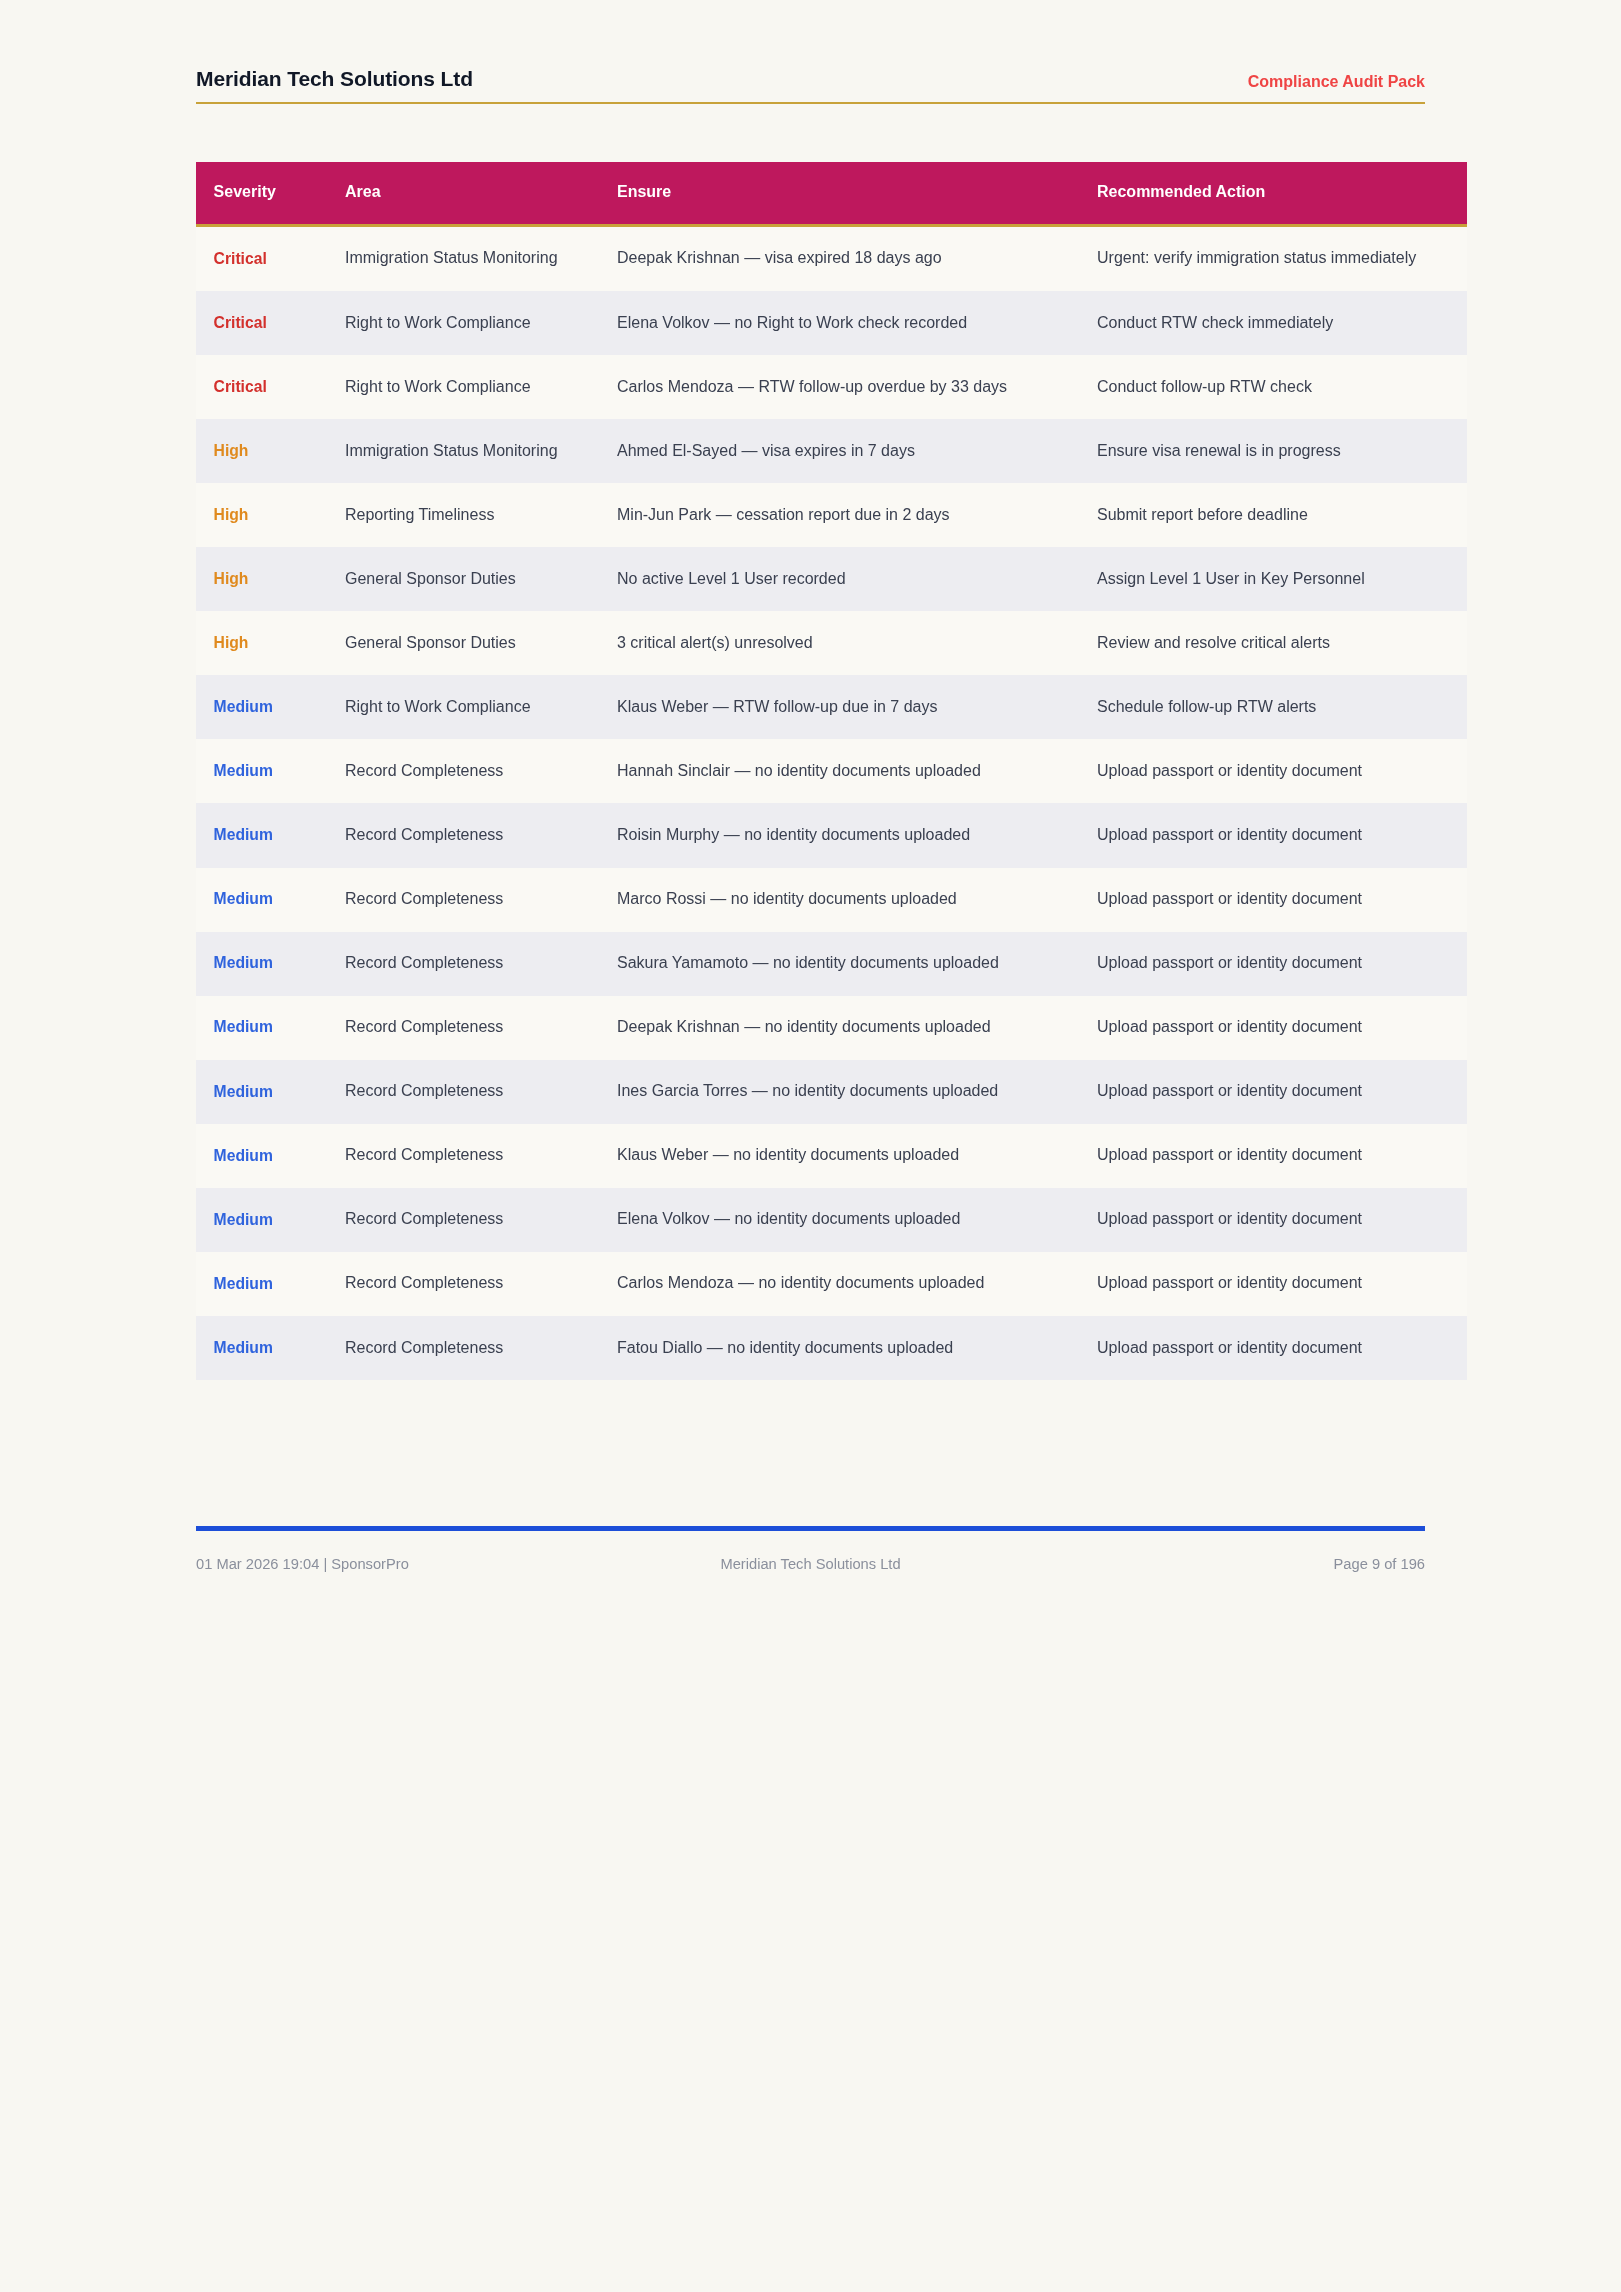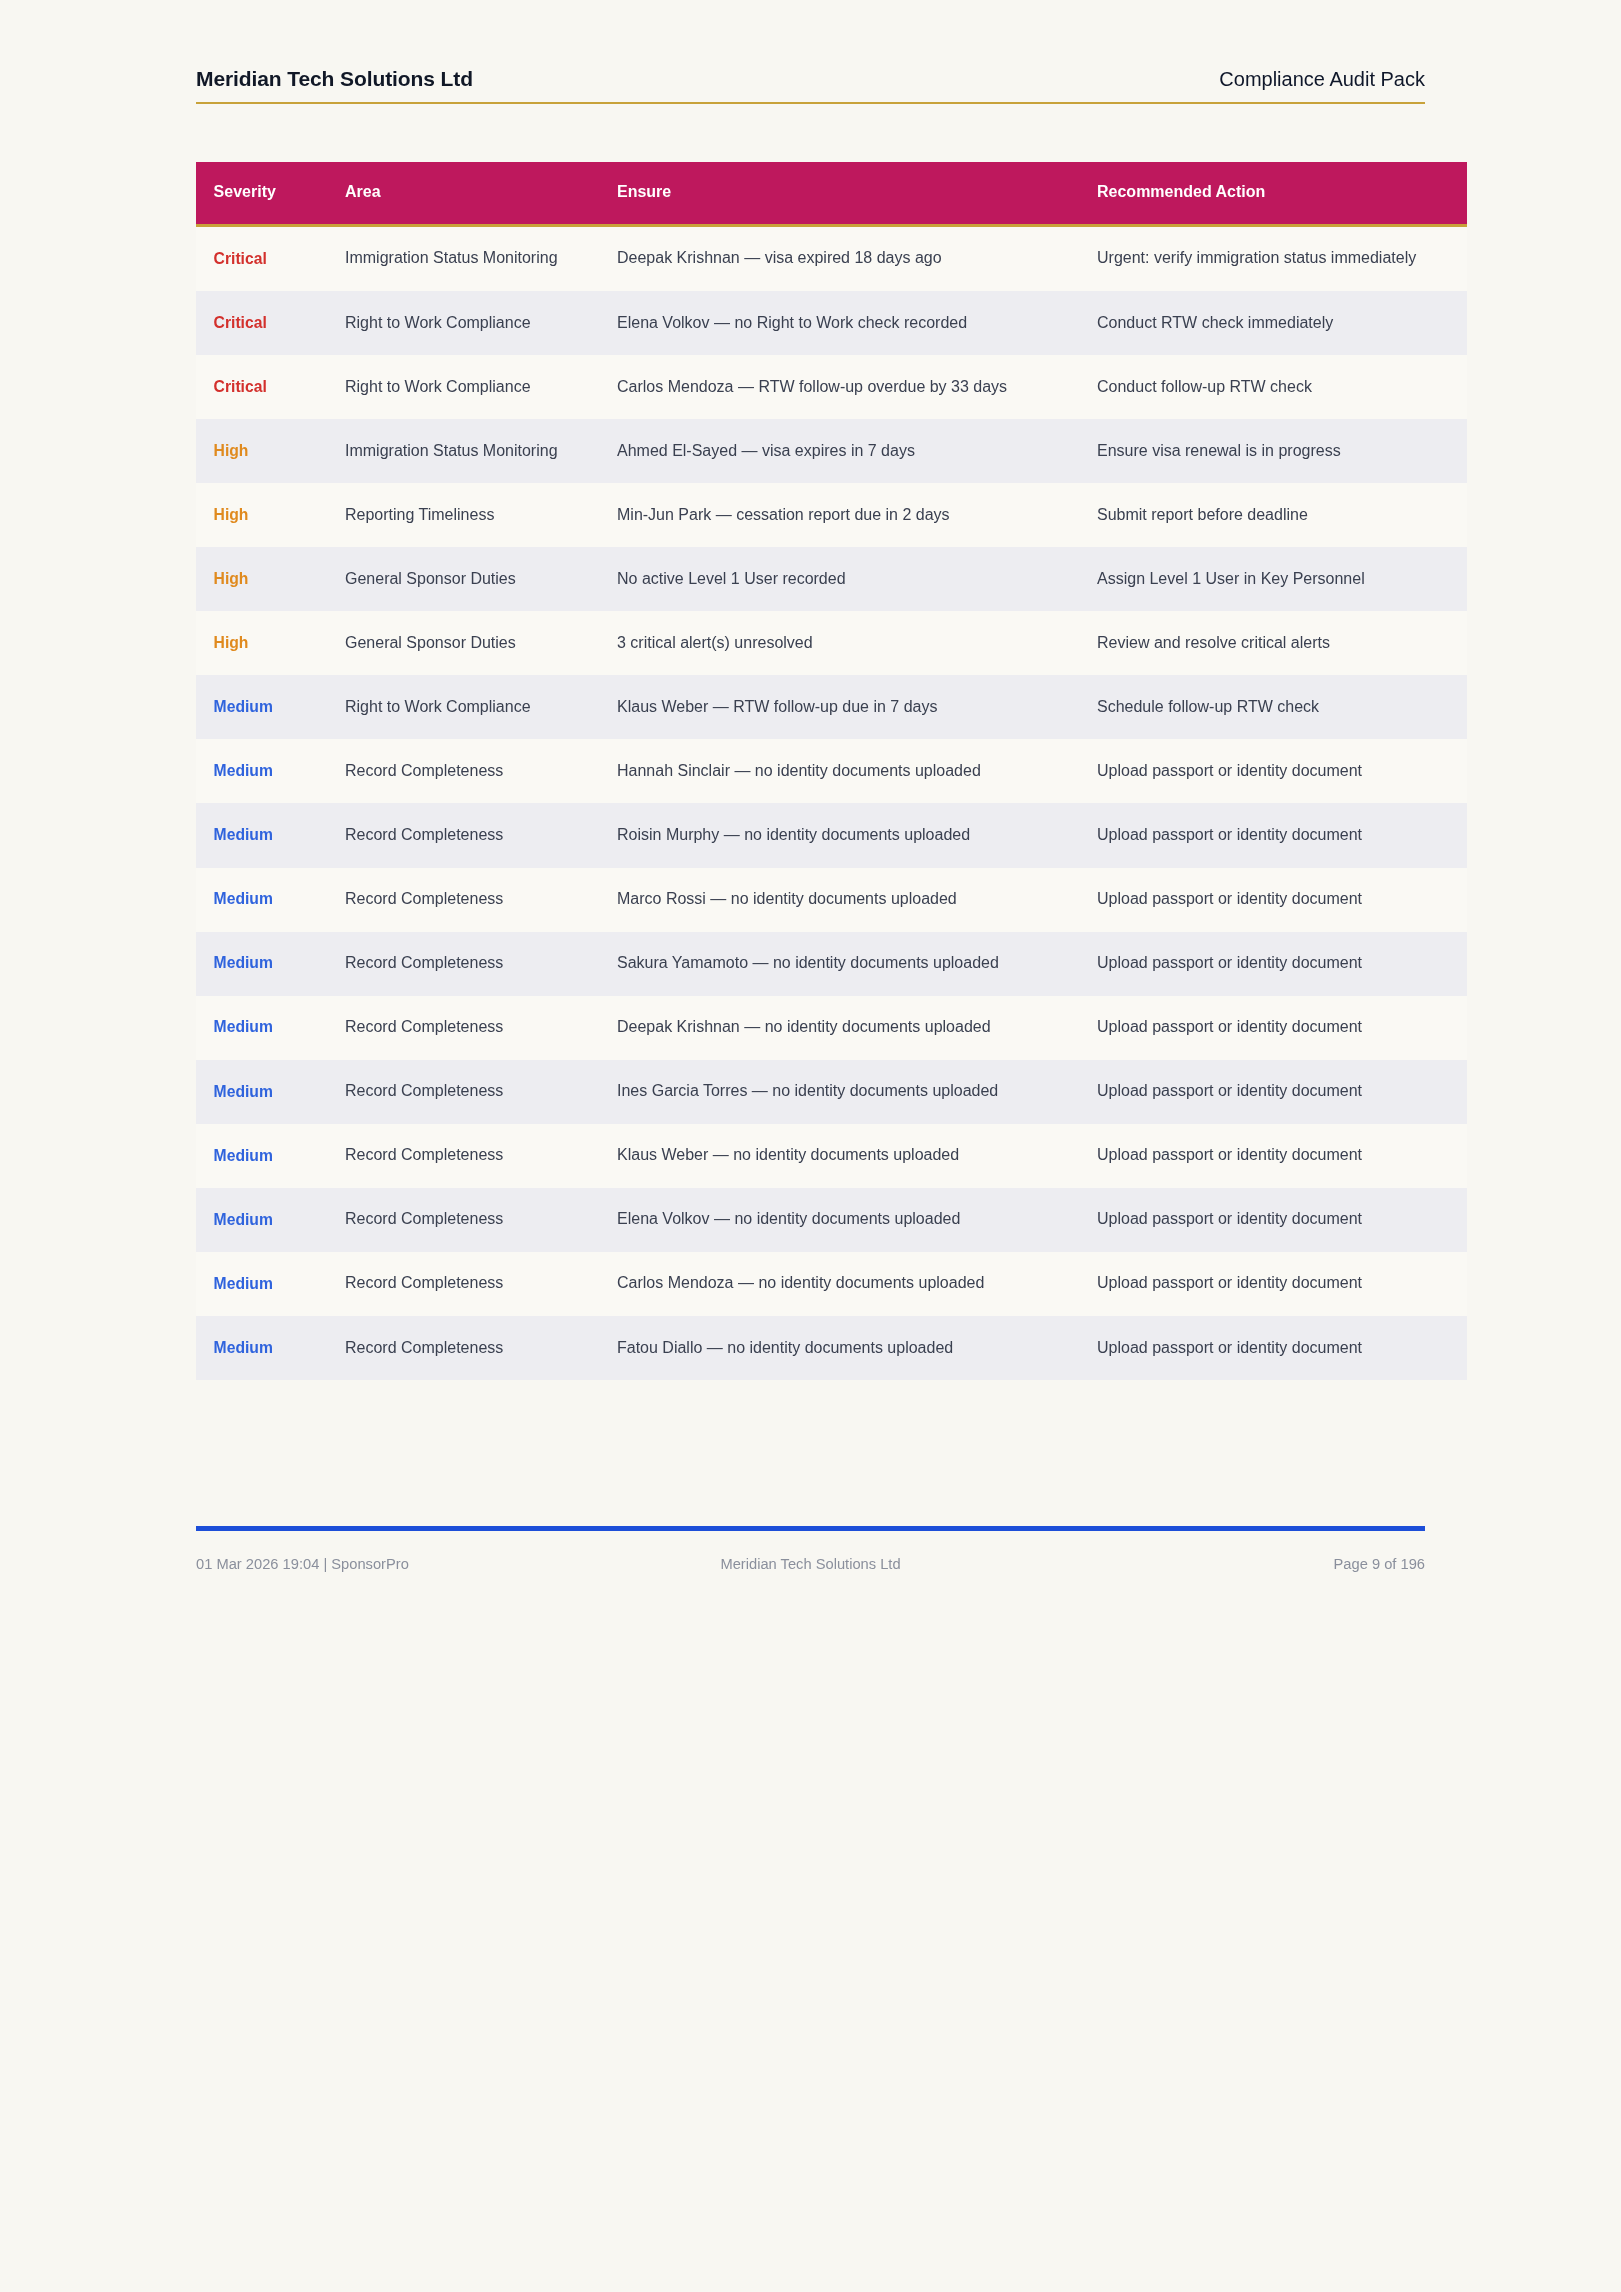--- a/index.html
+++ b/index.html
@@ -31,23 +31,23 @@
     padding-bottom: 10.8px;
     border-bottom: 2.9px solid #C8A23A;
   }
   .doc-header .org {
     font-size: 21px;
     font-weight: bold;
     letter-spacing: -0.1px;
     color: #111827;
   }
   .doc-header .pack {
-    font-size: 20px;
-    color: #0f172a;
-    font-weight: normal;
+    font-size: 16px;
+    color: #ef4444;
+    font-weight: bold;
   }
 
   
   .table-wrap {
     margin-top: 58px;
   }
   table.audit {
     width: 100%;
     border-collapse: collapse;
     table-layout: fixed;
@@ -174,21 +174,21 @@
           <tr class="odd">
             <td class="sev sev-high" style="color: rgb(224, 138, 30);">High</td>
             <td>General Sponsor Duties</td>
             <td>3 critical alert(s) unresolved</td>
             <td>Review and resolve critical alerts</td>
           </tr>
           <tr class="even">
             <td class="sev sev-medium" style="color: rgb(47, 99, 221);">Medium</td>
             <td>Right to Work Compliance</td>
             <td>Klaus Weber — RTW follow-up due in 7 days</td>
-            <td>Schedule follow-up RTW check</td>
+            <td>Schedule follow-up RTW alerts</td>
           </tr>
           <tr class="odd">
             <td class="sev sev-medium" style="color: rgb(47, 99, 221);">Medium</td>
             <td>Record Completeness</td>
             <td>Hannah Sinclair — no identity documents uploaded</td>
             <td>Upload passport or identity document</td>
           </tr>
           <tr class="even">
             <td class="sev sev-medium" style="color: rgb(47, 99, 221);">Medium</td>
             <td>Record Completeness</td>

